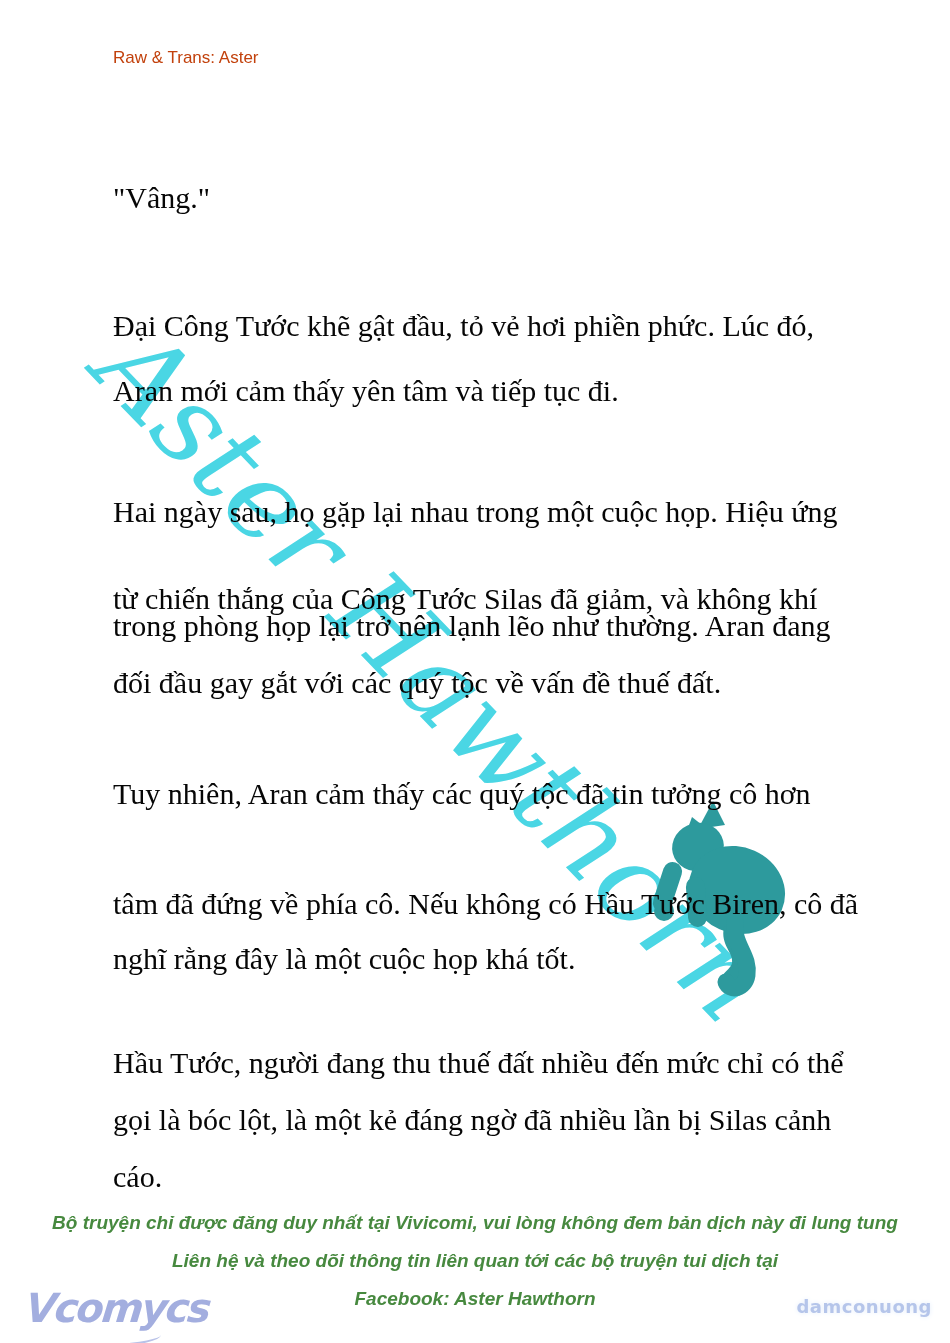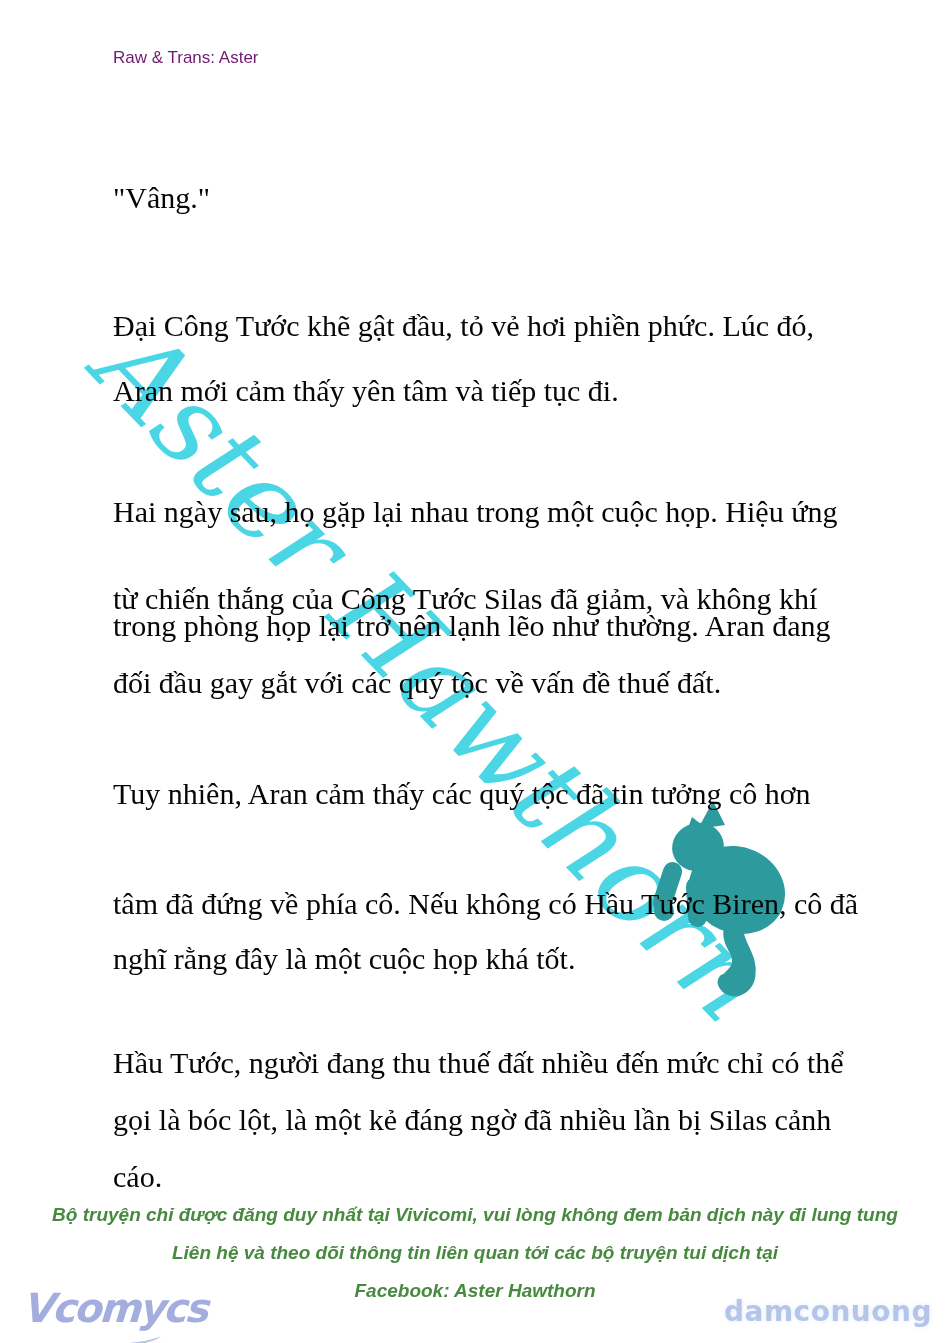--- a/index.html
+++ b/index.html
@@ -4,57 +4,57 @@
 <style>
   html,body { margin:0; padding:0; background:#ffffff; }
   .page {
     position:relative; width:950px; height:1343px;
     background:#ffffff; overflow:hidden;
     font-family:"Liberation Serif", serif;
   }
   .credit {
     position:absolute; left:113px; top:48px;
     font-family:"Liberation Sans", sans-serif;
-    font-size:17px; color:#701a75; white-space:nowrap;
+    font-size:17px; color:#c2410c; white-space:nowrap;
   }
   .watermark-layer { position:absolute; inset:0; z-index:1; pointer-events:none; }
   .watermark {
     position:absolute; left:158px; top:308px;
     transform:rotate(46deg); transform-origin:0 0;
     font-family:"DejaVu Serif", serif; font-style:italic;
     font-size:112px; color:#4AD6E4; white-space:nowrap; line-height:1;
   }
   .cat { position:absolute; left:640px; top:795px; width:150px; height:210px; }
   .text-layer { position:absolute; inset:0; z-index:2; }
   .bline {
     position:absolute; left:113px;
     font-size:30px; color:#060606; white-space:nowrap; line-height:1;
   }
   .footer-line {
     position:absolute; left:0; right:0; text-align:center;
     font-family:"Liberation Sans", sans-serif;
     font-weight:bold; font-style:italic;
-    font-size:19px; color:#47893F; white-space:nowrap; line-height:1;
+    font-size:19px; color:#47893F; white-space:nowrap; line-height:1;margin-top:8px;
   }
   .vcomycs {
     position:absolute; left:26px; top:1288px;
     font-family:"DejaVu Sans", sans-serif;
     font-weight:bold; font-style:italic;
     font-size:40px; letter-spacing:-2px; color:#A3AEDF;
     transform:skewX(-6deg); line-height:1;
   }
   .vcomycs .swoosh {
     position:absolute; left:58px; top:44px; width:80px; height:12px;
     border-bottom:3px solid #B9C2E8; border-radius:0 0 90% 60%;
     transform:rotate(-4deg);
   }
   .damconuong {
     position:absolute; right:18px; top:1298px;
     font-family:"DejaVu Sans", sans-serif; font-weight:bold;
-    font-size:28px; color:#B5C5EA; letter-spacing:0.5px; line-height:1;
+    font-size:18px; color:#B5C5EA; letter-spacing:0.5px; line-height:1;
     text-shadow:0 0 5px #e3ecfa, 0 0 2px #ffffff;
   }
 </style>
 </head>
 <body>
 
 <div class="page">
 
   <div class="credit">Raw &amp; Trans: Aster</div>
 

